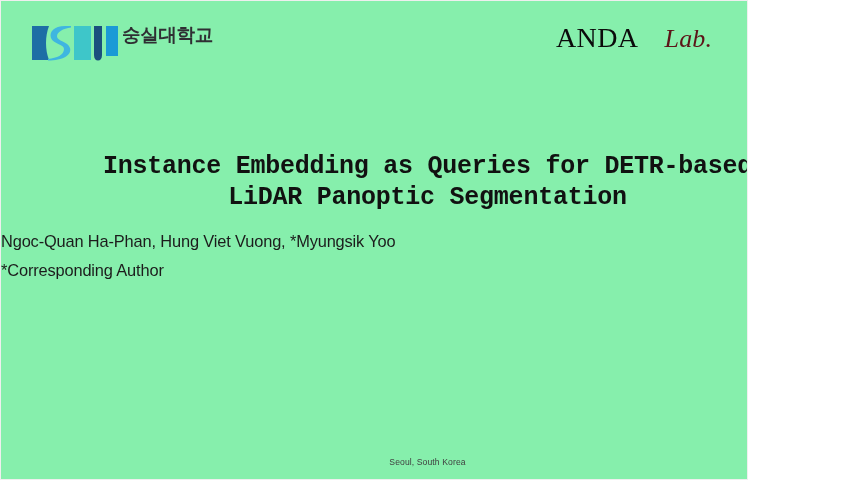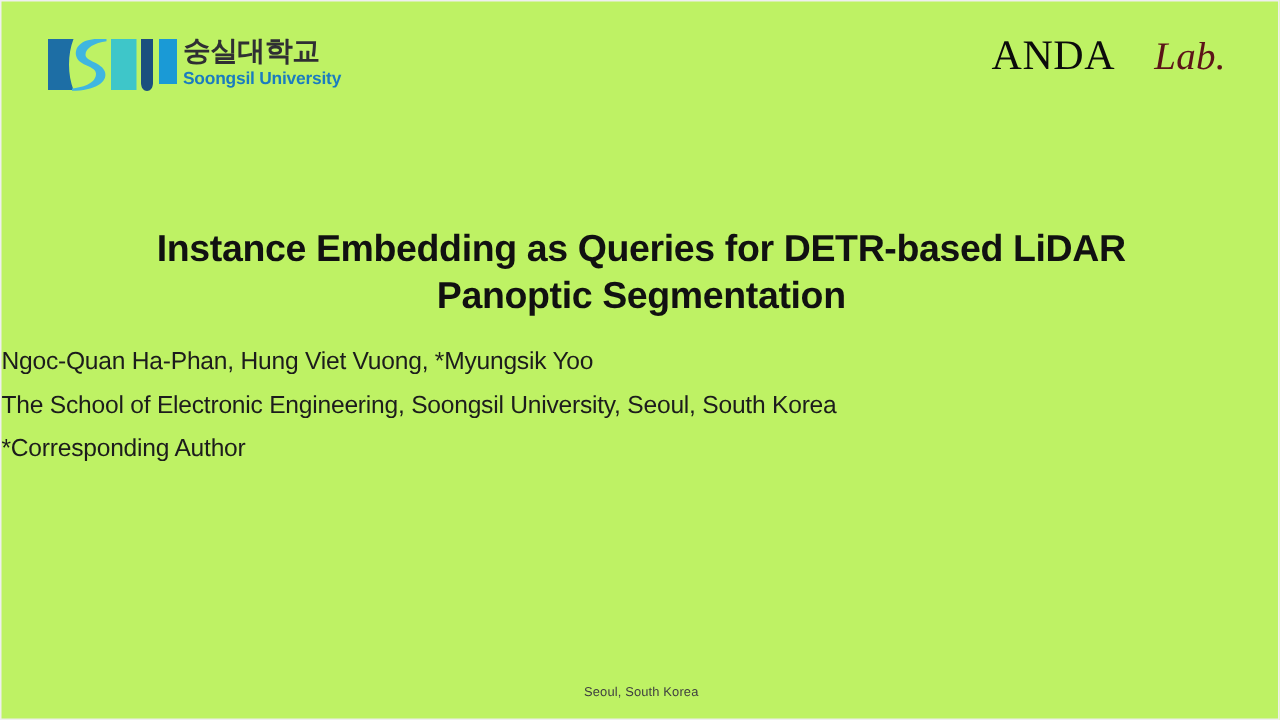--- a/index.html
+++ b/index.html
@@ -7,23 +7,23 @@
     padding: 0;
     background: #ffffff;
   }
   body {
     font-family: "Liberation Sans", sans-serif;
     -webkit-font-smoothing: antialiased;
   }
 
   .slide {
     position: relative;
-    width: 853px;
+    width: 748px;
     height: 480px;
-    background: #bef264;
+    background: #86efac;
     border: 1px solid #efefef;
     box-sizing: border-box;
     overflow: hidden;
   }
 
   
   .ssu-logo {
     position: absolute;
     left: 29px;
     top: 23px;
@@ -109,21 +109,21 @@
 
   
   .title-block {
     position: absolute;
     left: 0;
     top: 150px;
     width: 853px;
     text-align: center;
   }
   .paper-title {
-    font-family: Liberation Sans, sans-serif;
+    font-family: Liberation Mono, monospace;
     font-size: 25px;
     font-weight: 700;
     color: #111111;
     line-height: 31px;
     letter-spacing: -0.25px;
     padding: 0 77px;
   }
 
   
   .authors-block {
@@ -174,37 +174,35 @@
 
       <path d="M44,2 L61,2 L61,36 L44,36 Z" fill="#3ec6c9"></path>
 
       <path d="M64,2 L72,2 L72,31 C72,34.8 70.2,36.6 68,36.6 C65.8,36.6 64,34.8 64,31 Z" fill="#1b4f7e"></path>
 
       <path d="M76,2 L88,2 L88,32 L76,32 Z" fill="#1a9ad6"></path>
     </svg>
 
     <div class="ssu-text">
       <div class="ssu-kr">숭실대학교</div>
-      <div class="ssu-en">Soongsil University</div>
     </div>
   </div>
 
   <div class="anda-logo">
     <div class="anda-row">
       <span class="anda-word">ANDA</span><span class="anda-lab">Lab.</span>
     </div>
   </div>
 
   <div class="title-block">
     <div class="paper-title">Instance Embedding as Queries for DETR-based LiDAR Panoptic Segmentation</div>
   </div>
 
   <div class="authors-block">
     <div class="author-line">Ngoc-Quan Ha-Phan, Hung Viet Vuong, *Myungsik Yoo</div>
-    <div class="author-line">The School of Electronic Engineering, Soongsil University, Seoul, South Korea</div>
     <div class="author-line">*Corresponding Author</div>
   </div>
 
   <div class="footer">
     <span class="footer-text">Seoul, South Korea</span>
   </div>
 
 </div>
 
 </body></html>

